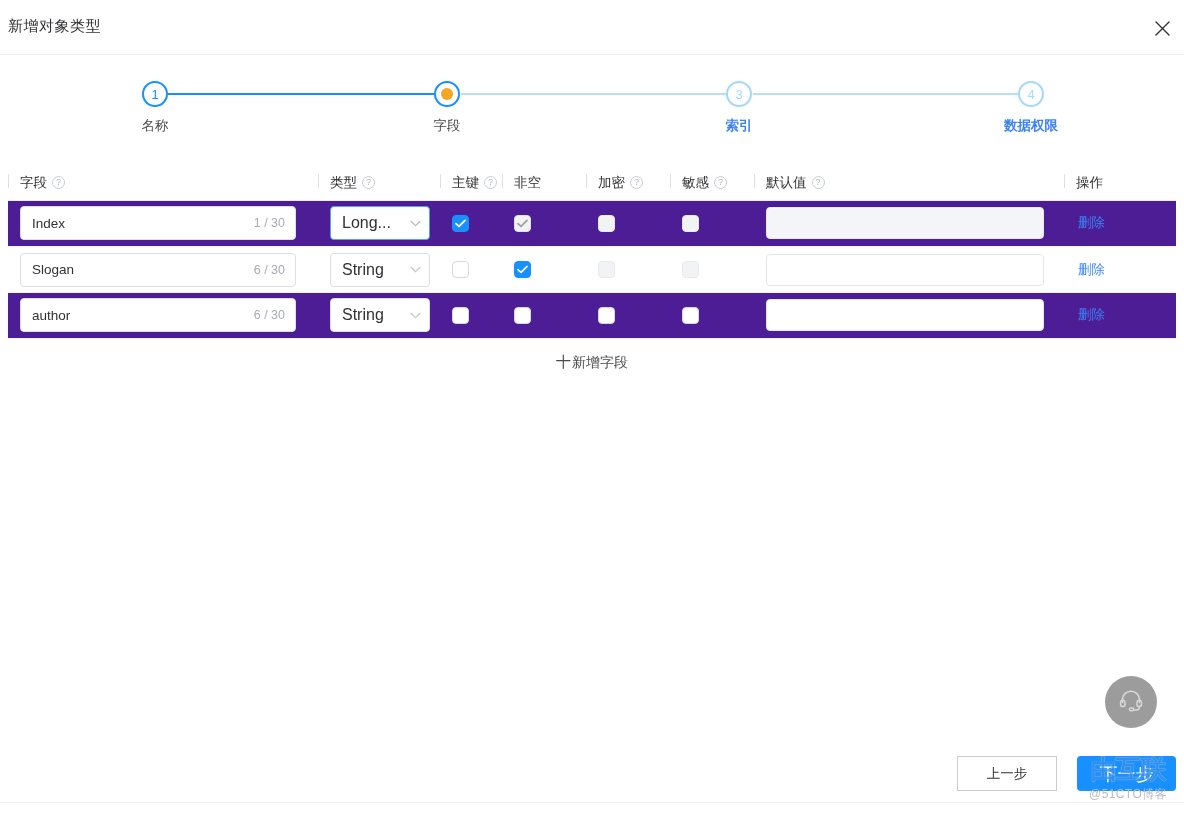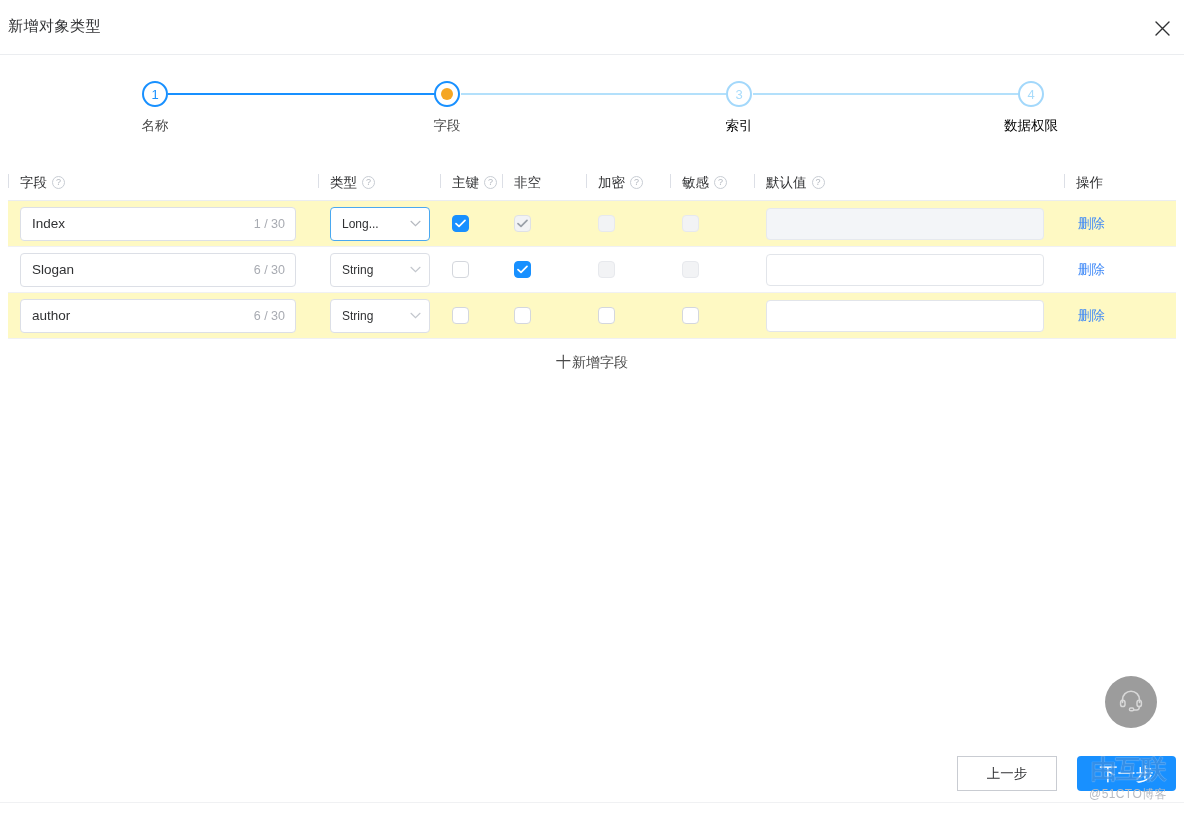--- a/index.html
+++ b/index.html
@@ -45,21 +45,21 @@
     line-height:1;
   }
   .step.inactive .circle { border-color:#a3d8fb; color:#a9dcfb; }
   .step.current .circle { border-color:#1890ff; background:#fff; position:relative; }
   .step.current .circle .dot {
     width:12px; height:12px; border-radius:50%; background:#f5a623;
   }
   .step .lbl {
     margin-top:10px; font-size:13.5px; color:#4a4a4a;
   }
-  .step.inactive .lbl { color:#000000; }
+  .step.inactive .lbl { color:#3b82f6;font-weight:bold; }
   .bar {
     position:absolute; top:38px; height:2px;
   }
   .bar.done { background:#1890ff; }
   .bar.todo { background:#b3e0fb; }
 
   
   .tbl { position:absolute; left:8px; top:165px; width:1168px; }
   .thead {
     display:flex; align-items:center; height:36px;
@@ -77,21 +77,21 @@
   .th .q {
     display:inline-flex; align-items:center; justify-content:center;
     width:13px; height:13px; border-radius:50%;
     border:1px solid #c8cdd4; color:#b2b7bf;
     font-size:9px; line-height:1;
   }
   .row {
     display:flex; align-items:center; height:46px;
     border-bottom:1px solid #f0f1f3;
   }
-  .row.alt { background:#fef9c3; }
+  .row.alt { background:#4c1d95;align-items:flex-end; }
   .cell { display:flex; align-items:center; padding-left:12px; height:46px; }
 
   
   .c-field { width:310px; }
   .c-type  { width:122px; }
   .c-pk    { width:62px; }
   .c-nn    { width:84px; }
   .c-enc   { width:84px; }
   .c-sen   { width:84px; }
   .c-def   { width:310px; }
@@ -111,21 +111,21 @@
   }
 
   
   .sel {
     position:relative; width:100px; height:34px;
     border:1px solid #dcdfe6; border-radius:4px; background:#fff;
     display:flex; align-items:center; justify-content:space-between;
     padding:0 8px 0 11px;
   }
   .sel.focused { border-color:#4aa8f0; }
-  .sel .t { font-size:12px; color:#303133; white-space:nowrap; overflow:hidden; }
+  .sel .t { font-size:16px; color:#303133; white-space:nowrap; overflow:hidden; }
   .sel .caret { color:#b6bac1; display:flex; }
 
   
   .cbwrap { display:flex; align-items:center; }
   .cb {
     width:17px; height:17px; border-radius:4px;
     border:1px solid #d4d7dd; background:#fff;
     display:flex; align-items:center; justify-content:center;
   }
   .cb.checked { background:#1890ff; border-color:#1890ff; }

